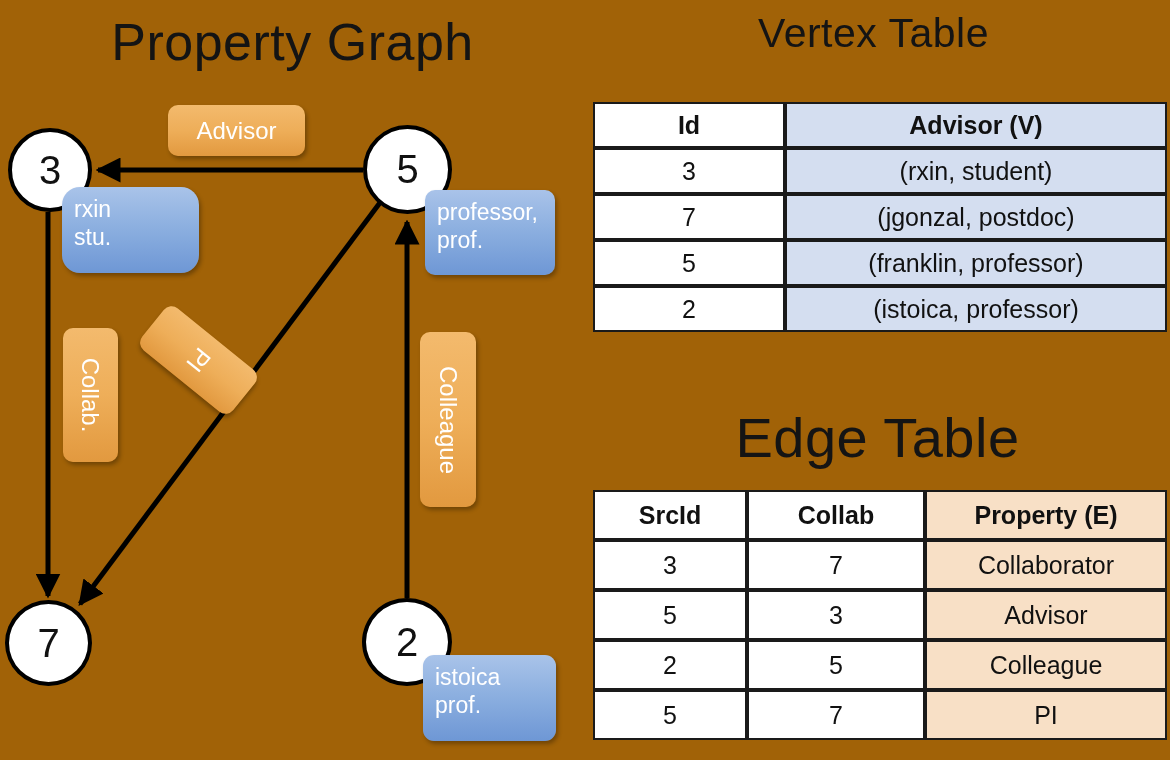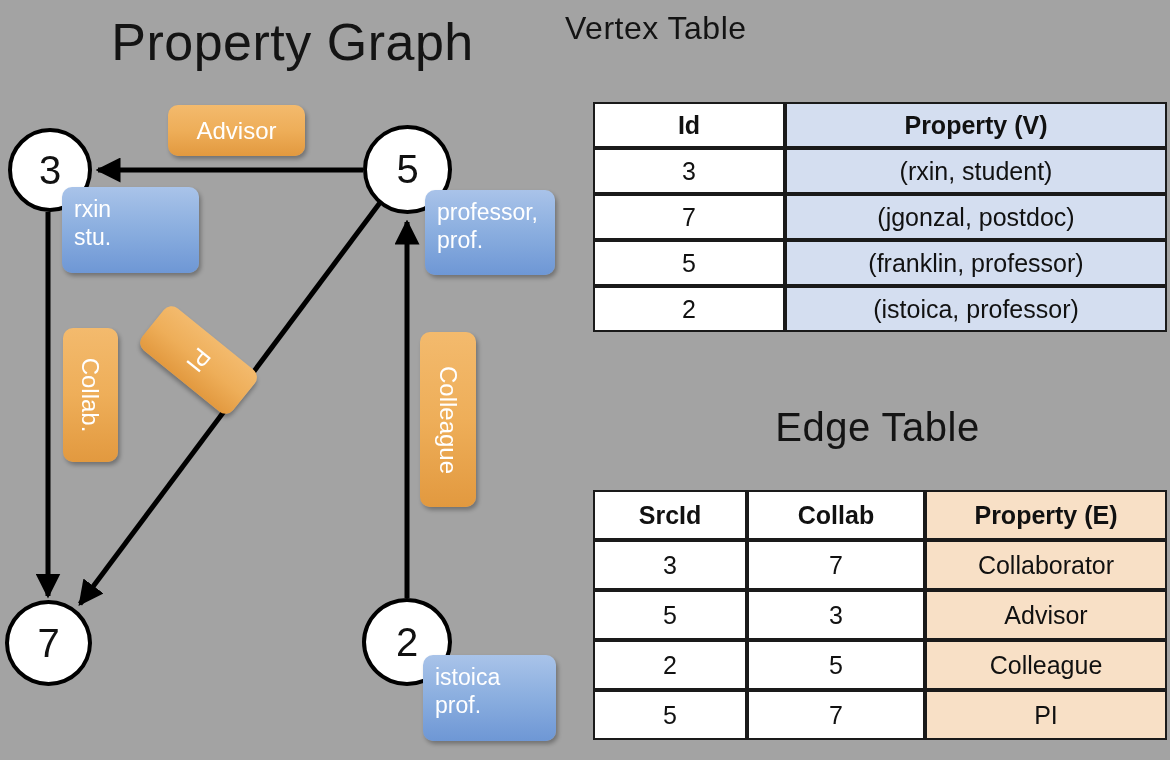--- a/index.html
+++ b/index.html
@@ -6,35 +6,35 @@
   html, body {
     margin: 0; padding: 0;
     width: 1170px; height: 760px;
     background: #ffffff;
     font-family: "Liberation Sans", sans-serif;
     overflow: hidden;
   }
   #root {
     position: relative;
     width: 1170px; height: 760px;
-    background: #a3a3a3;
+    background: #a16207;
   }
 
   
   .big-title {
     position: absolute;
     font-family: "Liberation Sans", sans-serif;
     font-weight: 300;
     color: #141414;
     letter-spacing: 0.5px;
     white-space: nowrap;
   }
   #title-property-graph { left: 0; top: 12px; width: 585px; text-align: center; font-size: 52px; }
-  #title-vertex-table  { left: 565px; top: 10px; width: 585px; font-size: 32px; }
-  #title-edge-table    { left: 585px; top: 405px; width: 585px; text-align: center; font-size: 40px; }
+  #title-vertex-table  { left: 581px; top: 10px; width: 585px; text-align: center; font-size: 41px; }
+  #title-edge-table    { left: 585px; top: 405px; width: 585px; text-align: center; font-size: 56px; }
 
   
   #graph { position: absolute; left: 0; top: 0; width: 585px; height: 760px; }
   #edges { position: absolute; left: 0; top: 0; width: 585px; height: 760px; }
 
   .node {
     position: absolute;
     border: 4px solid #000;
     border-radius: 50%;
     background: #fff;
@@ -133,29 +133,29 @@
     <div class="node" style="left:363px; top:125px; width:89px; height:89px;">
       <span>5</span>
     </div>
     <div class="node" style="left:5px; top:600px; width:87px; height:86px;">
       <span>7</span>
     </div>
     <div class="node" style="left:362px; top:598px; width:90px; height:88px;">
       <span>2</span>
     </div>
 
-    <div class="prop-box" style="left:62px; top:187px; width:137px; height:86px;">
+    <div class="prop-box" style="left:62px; top:187px; width:137px; height:86px;border-radius:18px;">
       <div>rxin</div>
       <div>stu.</div>
     </div>
     <div class="prop-box" style="left:425px; top:190px; width:130px; height:85px;">
       <div>professor,</div>
       <div>prof.</div>
     </div>
-    <div class="prop-box" style="left:423px; top:655px; width:133px; height:86px;">
+    <div class="prop-box" style="left:423px; top:655px; width:133px; height:86px;border-radius:11px;">
       <div>istoica</div>
       <div>prof.</div>
     </div>
 
     <div class="edge-label" style="left:168px; top:105px; width:137px; height:51px;">
       <span>Advisor</span>
     </div>
 
     <div class="edge-label vert" style="left:63px; top:328px; width:55px; height:134px;">
       <span>Collab.</span>
@@ -171,21 +171,21 @@
   </div>
 
   <table class="tbl" id="vertex-table">
     <colgroup>
         <col style="width:192px">
         <col style="width:382px">
       </colgroup>
     <tbody>
       <tr>
         <td class="hdr">Id</td>
-        <td class="hdr blue">Property (V)</td>
+        <td class="hdr blue">Advisor (V)</td>
       </tr>
       <tr>
         <td>3</td>
         <td class="blue">(rxin, student)</td>
       </tr>
       <tr>
         <td>7</td>
         <td class="blue">(jgonzal, postdoc)</td>
       </tr>
       <tr>

